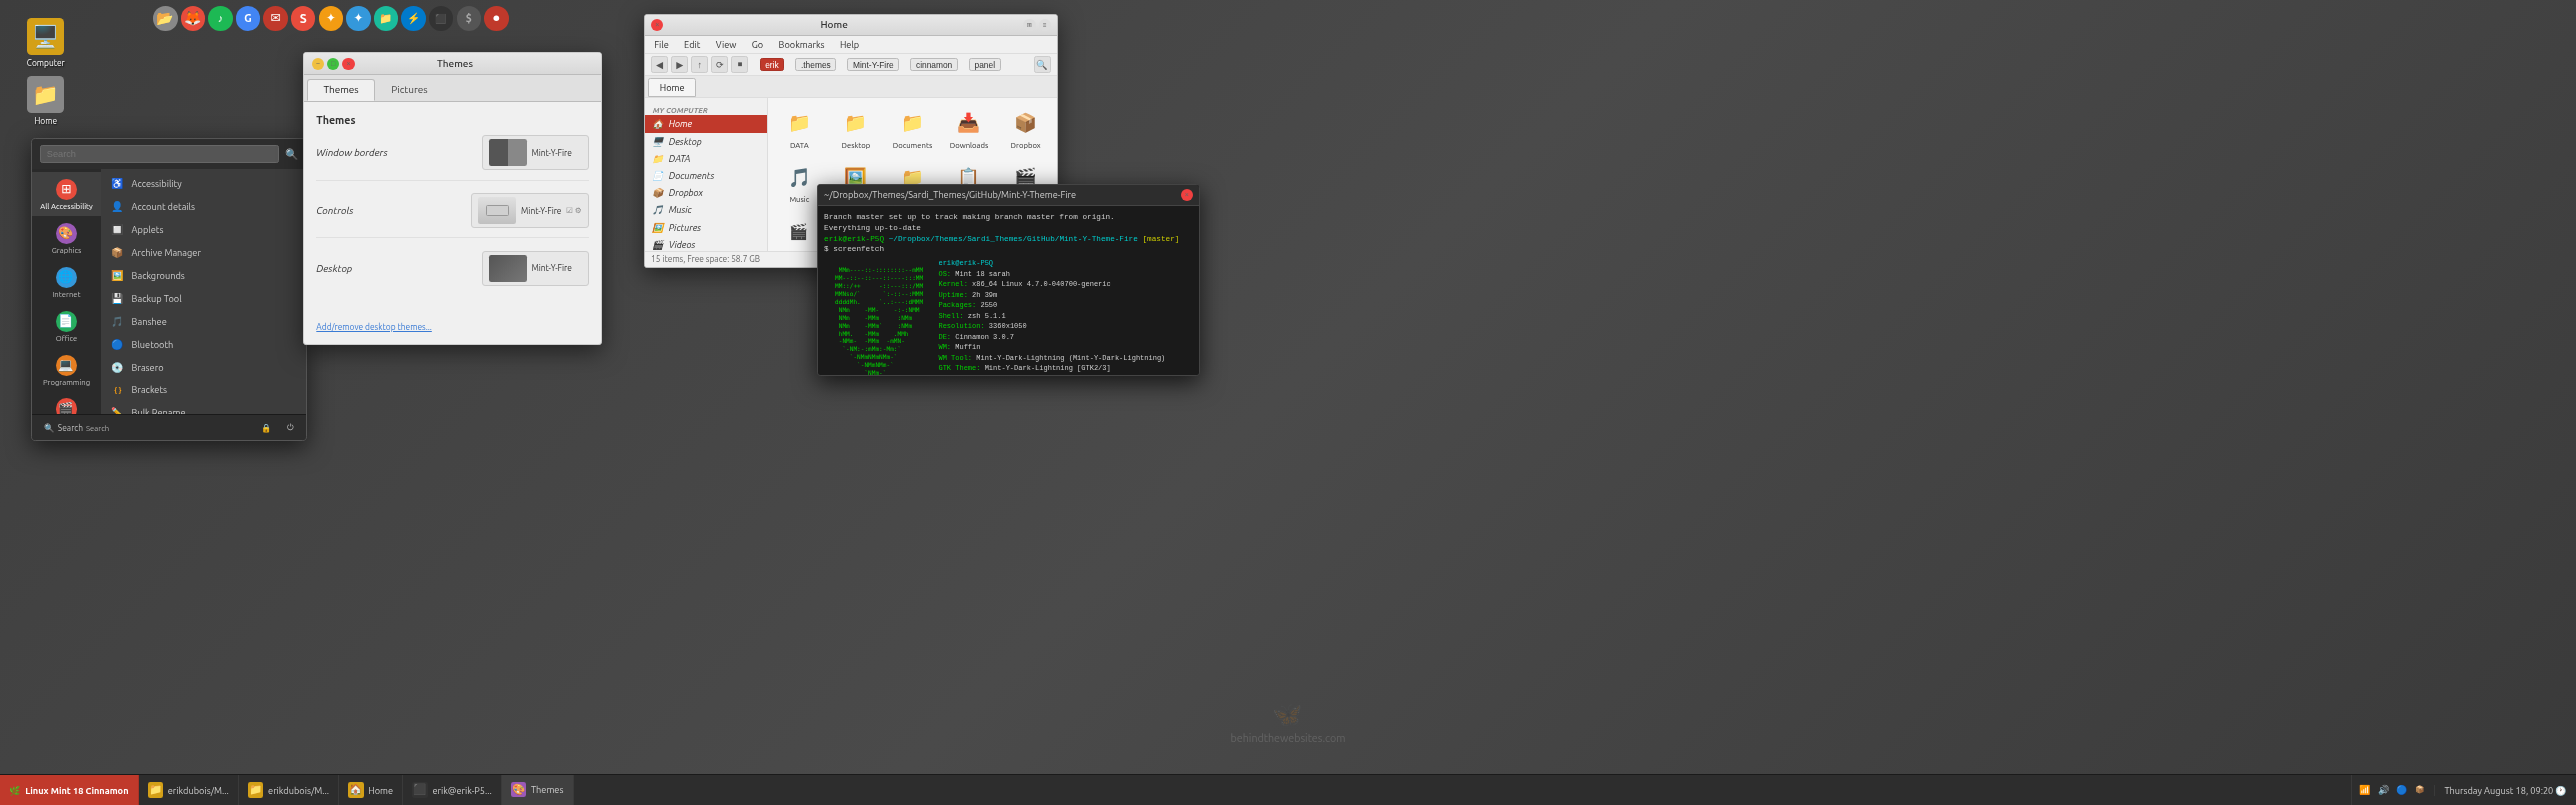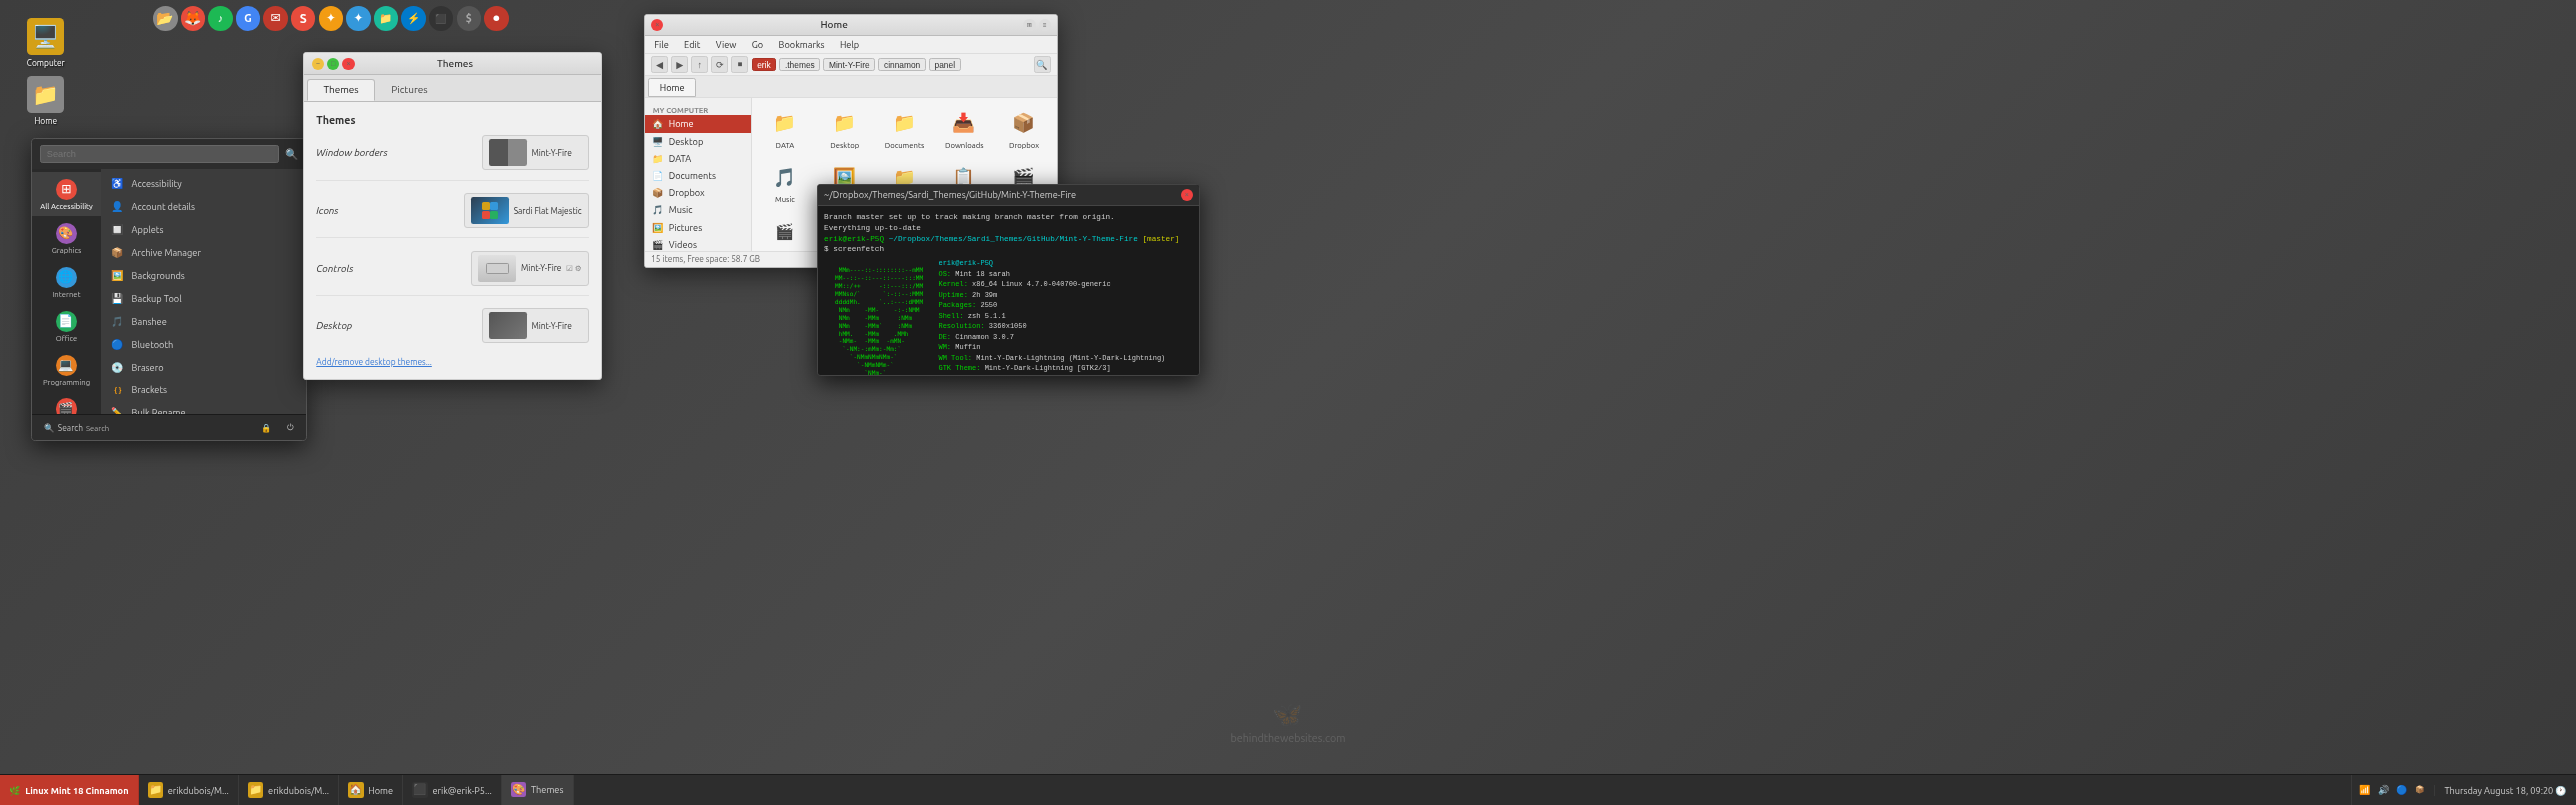--- a/index.html
+++ b/index.html
@@ -412,25 +412,26 @@
       background: #d8d8d8;
       color: #444;
       border: 0.8px solid #bbb;
     }
     .fm-tab.active { background: #f5f5f5; color: #222; }
     .fm-body {
       display: flex;
       height: 153px;
     }
     .fm-sidebar {
-      width: 107px;
+      width: 123px;
       background: #f0f0f0;
       border-right: 0.8px solid #ddd;
       padding: 4.6px 0;
       overflow-y: auto;
+      font-style: italic;
     }
     .fm-sidebar-item {
       display: flex;
       align-items: center;
       padding: 3.1px 7.7px;
       cursor: pointer;
       font-size: 9.2px;
       color: #333;
       gap: 4.6px;
     }
@@ -560,20 +561,21 @@
 
     
     .fm-path-btn {
       background: #e8e8e8;
       border: 0.8px solid #bbb;
       border-radius: 2.3px;
       padding: 0.8px 4.6px;
       font-size: 8.4px;
       cursor: pointer;
       color: #333;
+      margin-left: 8px;
     }
     .fm-path-btn.active { background: #c0392b; color: #fff; border-color: #a93226; }
   </style>
 </head>
 <body>
 
 <div class="desktop"></div>
 
 <div class="desktop-icon" style="position:absolute;top:15.3px;left:15.3px;width:61px;">
   <div class="icon-img" style="background:#d4a017;font-size:21.5px;">🖥️</div>
@@ -715,34 +717,20 @@
     <div class="themes-section-title">Themes</div>
 
     <div class="theme-row">
       <div class="theme-row-label">Window borders</div>
       <div class="theme-preview">
         <div class="theme-preview-img wb-preview"></div>
         <span class="theme-preview-name">Mint-Y-Fire</span>
       </div>
     </div>
 
-    <div class="theme-row">
-      <div class="theme-row-label">Icons</div>
-      <div class="theme-preview">
-        <div class="theme-preview-img icon-preview" style="font-size:6.1px;color:#fff;display:flex;align-items:center;justify-content:center;">
-          <div style="display:grid;grid-template-columns:1fr 1fr;gap:0.8px;">
-            <div style="background:#d4a017;width:7.7px;height:7.7px;border-radius:1.5px;"></div>
-            <div style="background:#3498db;width:7.7px;height:7.7px;border-radius:1.5px;"></div>
-            <div style="background:#e74c3c;width:7.7px;height:7.7px;border-radius:1.5px;"></div>
-            <div style="background:#27ae60;width:7.7px;height:7.7px;border-radius:1.5px;"></div>
-          </div>
-        </div>
-        <span class="theme-preview-name">Sardi Flat Majestic</span>
-      </div>
-    </div>
 
     <div class="theme-row">
       <div class="theme-row-label">Controls</div>
       <div class="theme-preview">
         <div class="theme-preview-img ctrl-preview">
           <div class="ctrl-btn-preview"></div>
         </div>
         <span class="theme-preview-name">Mint-Y-Fire</span>
         <span style="font-size:7.7px;color:#888;margin-left:auto;">☑ ⚙</span>
       </div>
@@ -750,21 +738,21 @@
 
 
     <div class="theme-row" style="border-bottom:none;margin-bottom:0;">
       <div class="theme-row-label">Desktop</div>
       <div class="theme-preview">
         <div class="theme-preview-img desk-preview" style="background:linear-gradient(135deg,#555,#777);"></div>
         <span class="theme-preview-name">Mint-Y-Fire</span>
       </div>
     </div>
 
-    <div style="margin-top:3px;">
+    <div style="margin-top:26px;">
       <span class="theme-add-link">Add/remove desktop themes...</span>
     </div>
   </div>
 </div>
 
 <div class="filemanager-window">
   <div class="fm-titlebar">
     <div class="window-controls">
       <button class="win-btn close">×</button>
     </div>

